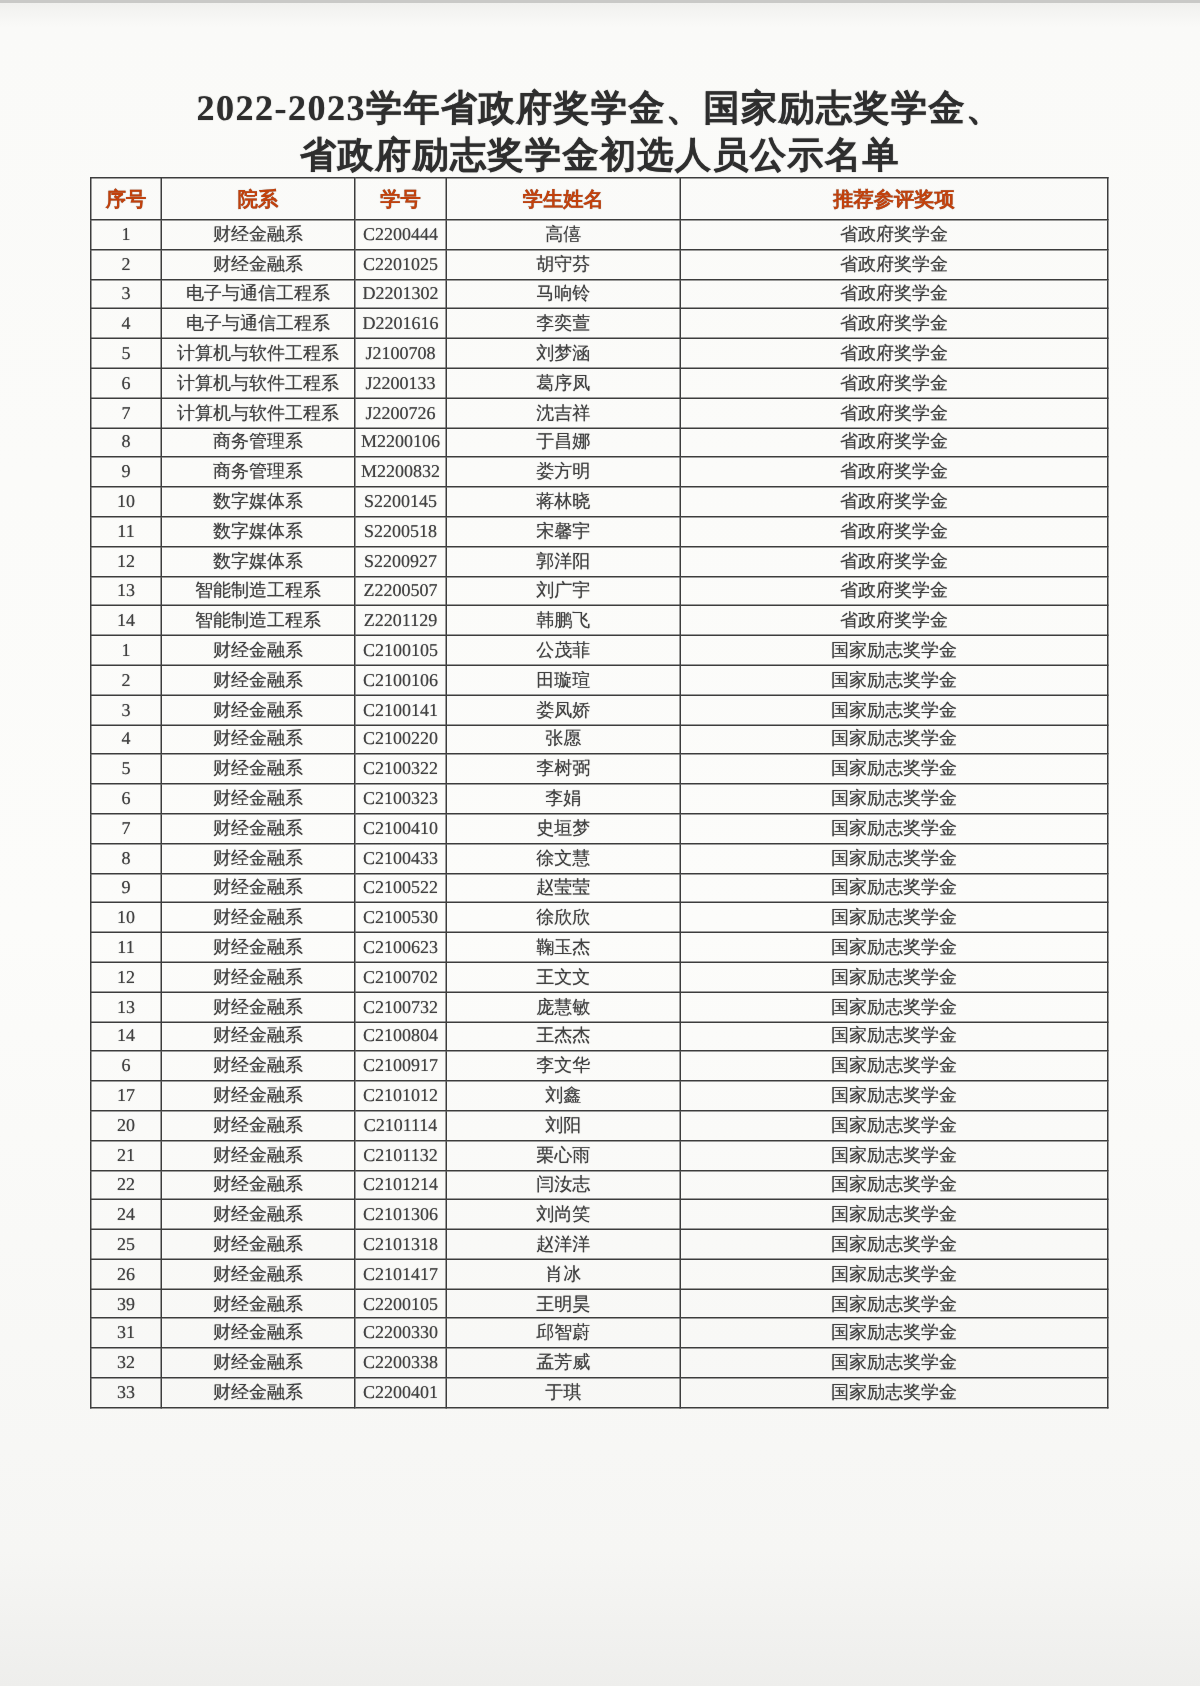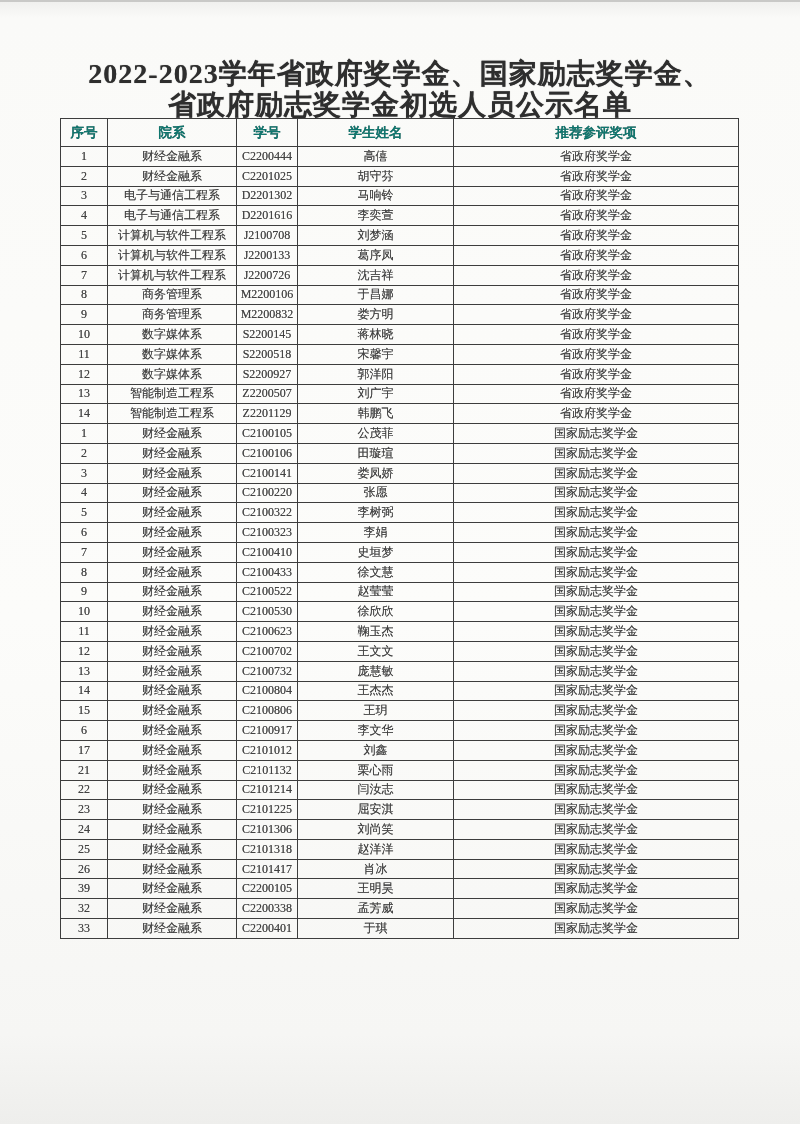--- a/index.html
+++ b/index.html
@@ -7,37 +7,37 @@
     width:800px;height:1124px;overflow:hidden;
     background:linear-gradient(180deg,#efefed 0,#fafaf8 18px,#fcfcfa 55%,#f6f6f4 92%,#eeeeec 100%);
     font-family:"Liberation Serif","DejaVu Serif",serif;
     color:#3a3a3a;
     position:relative;
   }
   .page{position:absolute;inset:0;}
   .topline{position:absolute;top:0;left:0;right:0;height:2px;background:#c9c9c7;}
   .title{
     position:absolute;top:58px;left:0;width:100%;
-    text-align:center;font-weight:bold;font-size:28px;line-height:31px;
+    text-align:center;font-weight:bold;font-size:24px;line-height:31px;
     color:#2e2e2e;letter-spacing:1px;
     text-shadow:0 0 0.7px rgba(40,40,40,.75);
     font-family:Liberation Serif, serif;
   }
   table.sch{
     position:absolute;left:60px;top:118px;width:678px;
     border-collapse:collapse;table-layout:fixed;
     text-shadow:0 0 0.6px rgba(70,70,70,.7);
   }
   table.sch th,table.sch td{
     border:1px solid #3d3d3d;
     text-align:center;vertical-align:middle;
     padding:0;overflow:hidden;white-space:nowrap;
   }
   table.sch th{
-    height:27px;font-size:13.5px;font-weight:bold;color:#0f766e;margin-top:37px;
+    height:27px;font-size:13.5px;font-weight:bold;color:#c2410c;margin-top:37px;
   }
   table.sch td{
     height:18.8px;font-size:12px;color:#424242;
   }
   .col-no{width:47px;}
   .col-dept{width:129px;}
   .col-sid{width:61px;}
   .col-name{width:156px;}
   .col-award{width:285px;}
 </style>
@@ -260,62 +260,55 @@
           <td>国家励志奖学金</td>
         </tr>
         <tr>
           <td>14</td>
           <td>财经金融系</td>
           <td>C2100804</td>
           <td>王杰杰</td>
           <td>国家励志奖学金</td>
         </tr>
         <tr>
-          <td>15</td>
-          <td>财经金融系</td>
-          <td>C2100806</td>
-          <td>王玥</td>
-          <td>国家励志奖学金</td>
-        </tr>
-        <tr>
           <td>6</td>
           <td>财经金融系</td>
           <td>C2100917</td>
           <td>李文华</td>
           <td>国家励志奖学金</td>
         </tr>
         <tr>
           <td>17</td>
           <td>财经金融系</td>
           <td>C2101012</td>
           <td>刘鑫</td>
           <td>国家励志奖学金</td>
         </tr>
         <tr>
+          <td>20</td>
+          <td>财经金融系</td>
+          <td>C2101114</td>
+          <td>刘阳</td>
+          <td>国家励志奖学金</td>
+        </tr>
+        <tr>
           <td>21</td>
           <td>财经金融系</td>
           <td>C2101132</td>
           <td>栗心雨</td>
           <td>国家励志奖学金</td>
         </tr>
         <tr>
           <td>22</td>
           <td>财经金融系</td>
           <td>C2101214</td>
           <td>闫汝志</td>
           <td>国家励志奖学金</td>
         </tr>
         <tr>
-          <td>23</td>
-          <td>财经金融系</td>
-          <td>C2101225</td>
-          <td>屈安淇</td>
-          <td>国家励志奖学金</td>
-        </tr>
-        <tr>
           <td>24</td>
           <td>财经金融系</td>
           <td>C2101306</td>
           <td>刘尚笑</td>
           <td>国家励志奖学金</td>
         </tr>
         <tr>
           <td>25</td>
           <td>财经金融系</td>
           <td>C2101318</td>
@@ -327,20 +320,27 @@
           <td>财经金融系</td>
           <td>C2101417</td>
           <td>肖冰</td>
           <td>国家励志奖学金</td>
         </tr>
         <tr>
           <td>39</td>
           <td>财经金融系</td>
           <td>C2200105</td>
           <td>王明昊</td>
+          <td>国家励志奖学金</td>
+        </tr>
+        <tr>
+          <td>31</td>
+          <td>财经金融系</td>
+          <td>C2200330</td>
+          <td>邱智蔚</td>
           <td>国家励志奖学金</td>
         </tr>
         <tr>
           <td>32</td>
           <td>财经金融系</td>
           <td>C2200338</td>
           <td>孟芳威</td>
           <td>国家励志奖学金</td>
         </tr>
         <tr>

